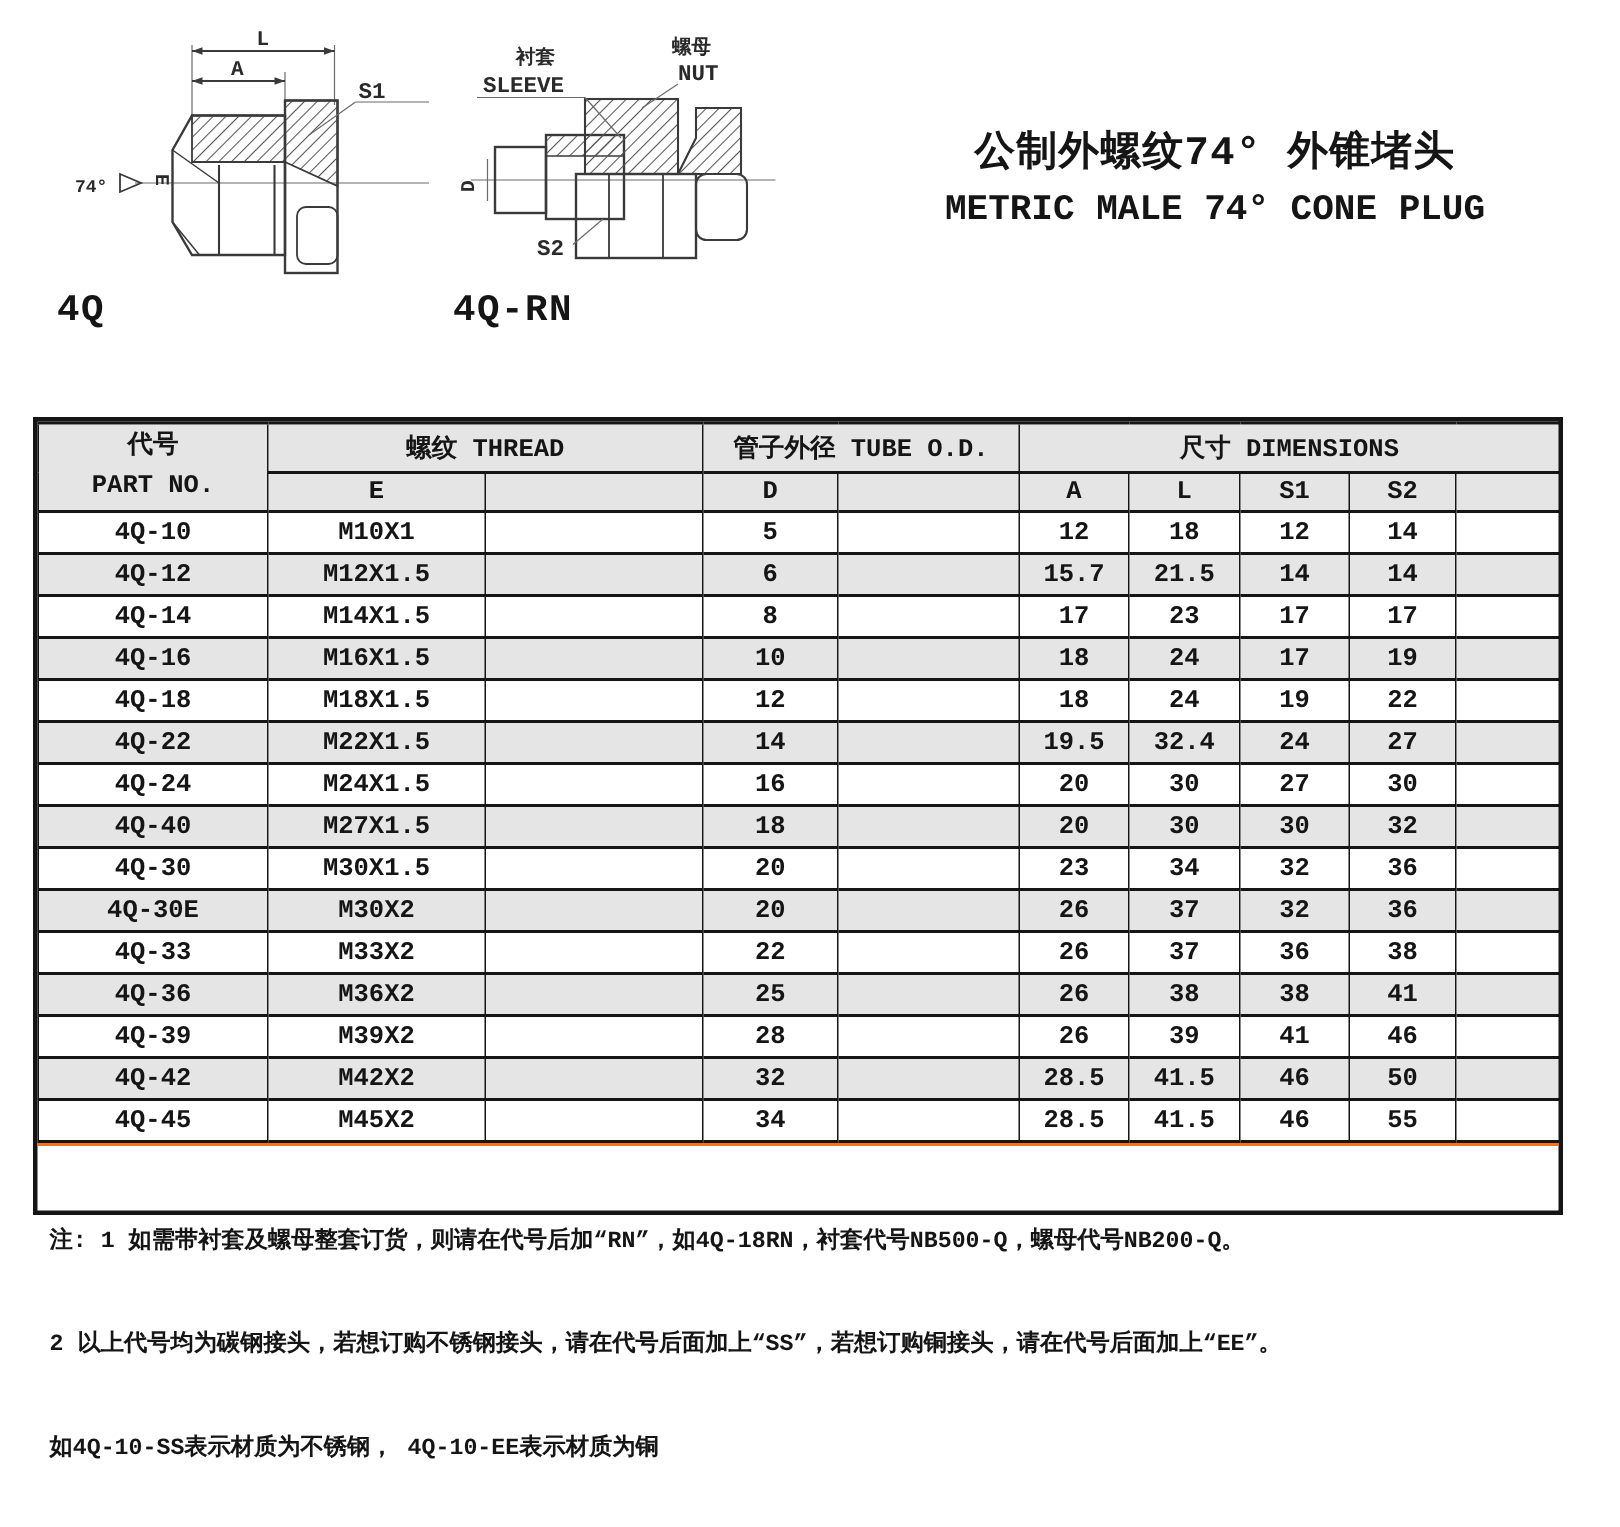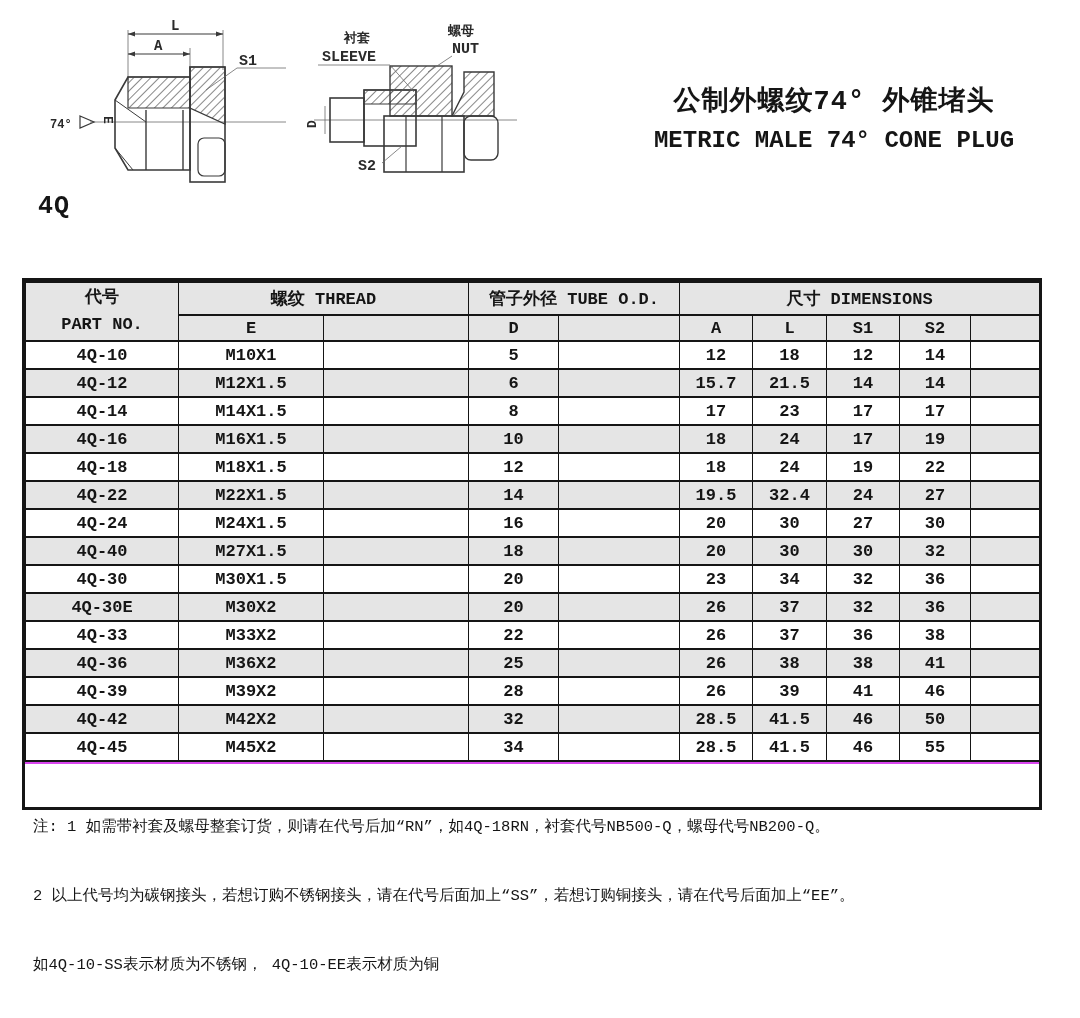--- a/index.html
+++ b/index.html
@@ -14,21 +14,21 @@
   .figure { position:absolute; top:20px; }
   .figure-left  { left:38px;  width:252px; }
   .figure-right { left:302px; width:262px; }
   .figure svg { display:block; }
   .fig-label {
     text-align:left; font-size:25px; font-weight:bold; margin-top:0px;
     letter-spacing:1px;
   }
   
   .titles {
-    position:absolute; left:602px; top:82px; width:464px; text-align:center;
+    position:absolute; left:578px; top:82px; width:464px; text-align:center;
     font-weight:bold;
   }
   .title-cn { font-size:27px; letter-spacing:1px; }
   .title-en { font-size:24px; margin-top:9px; letter-spacing:0px; }
   
   .table-wrap {
     position:absolute; left:22px; top:278px; width:1020px; height:532px;
     border:3px solid #151515; background:#fff;
   }
   table.spec { border-collapse:collapse; table-layout:fixed; width:1014px; }
@@ -41,22 +41,22 @@
   .spec tr.h1 { height:33px; }
   .spec tr.h2 { height:26px; }
   .spec tbody tr { height:28px; background:#ffffff; }
   .spec tbody tr.shaded { background:#e5e5e5; }
   th.c-part div { line-height:1.55; font-size:17px; }
   col.c1{width:153px} col.c2{width:145px} col.c3{width:145px}
   col.c4{width:90px}  col.c5{width:121px} col.c6{width:73px}
   col.c7{width:74px}  col.c8{width:73px}  col.c9{width:71px} col.c10{width:69px}
   
   .notes {
-    height:215px; border-top:2px solid #d946ef;
-    padding:6px 8px 0 8px; font-size:15.5px; font-weight:normal;
+    height:215px; border-top:2px solid #f97316;
+    padding:6px 8px 0 8px; font-size:15.5px; font-weight:bold;
     line-height:23px; white-space:pre; overflow:hidden;
   }
   
   .ln { stroke:#3a3a3a; fill:none; }
   .thin { stroke:#6a6a6a; stroke-width:0.8; fill:none; }
   text.svgt { fill:#2a2a2a; font-family:"Liberation Mono","DejaVu Sans Mono",monospace; font-weight:bold; }
 </style>
 </head>
 <body>
 
@@ -134,20 +134,21 @@
     <line class="thin" x1="16" y1="45" x2="88" y2="45"></line>
     <line class="thin" x1="88" y1="45" x2="112" y2="72"></line>
 
     <text class="svgt" x="146" y="15" font-size="13">螺母</text>
     <text class="svgt" x="150" y="33" font-size="15">NUT</text>
     <line class="thin" x1="150" y1="36" x2="126" y2="52"></line>
 
     <text class="svgt" x="56" y="150" font-size="15">S2</text>
     <line class="thin" x1="80" y1="143" x2="100" y2="126"></line>
   </svg>
+  <div class="fig-label">4Q-RN</div>
 </div>
 
 <div class="titles">
   <div class="title-cn">公制外螺纹74° 外锥堵头</div>
   <div class="title-en">METRIC MALE 74° CONE PLUG</div>
 </div>
 
 <div class="table-wrap">
   <table class="spec">
     <colgroup>

